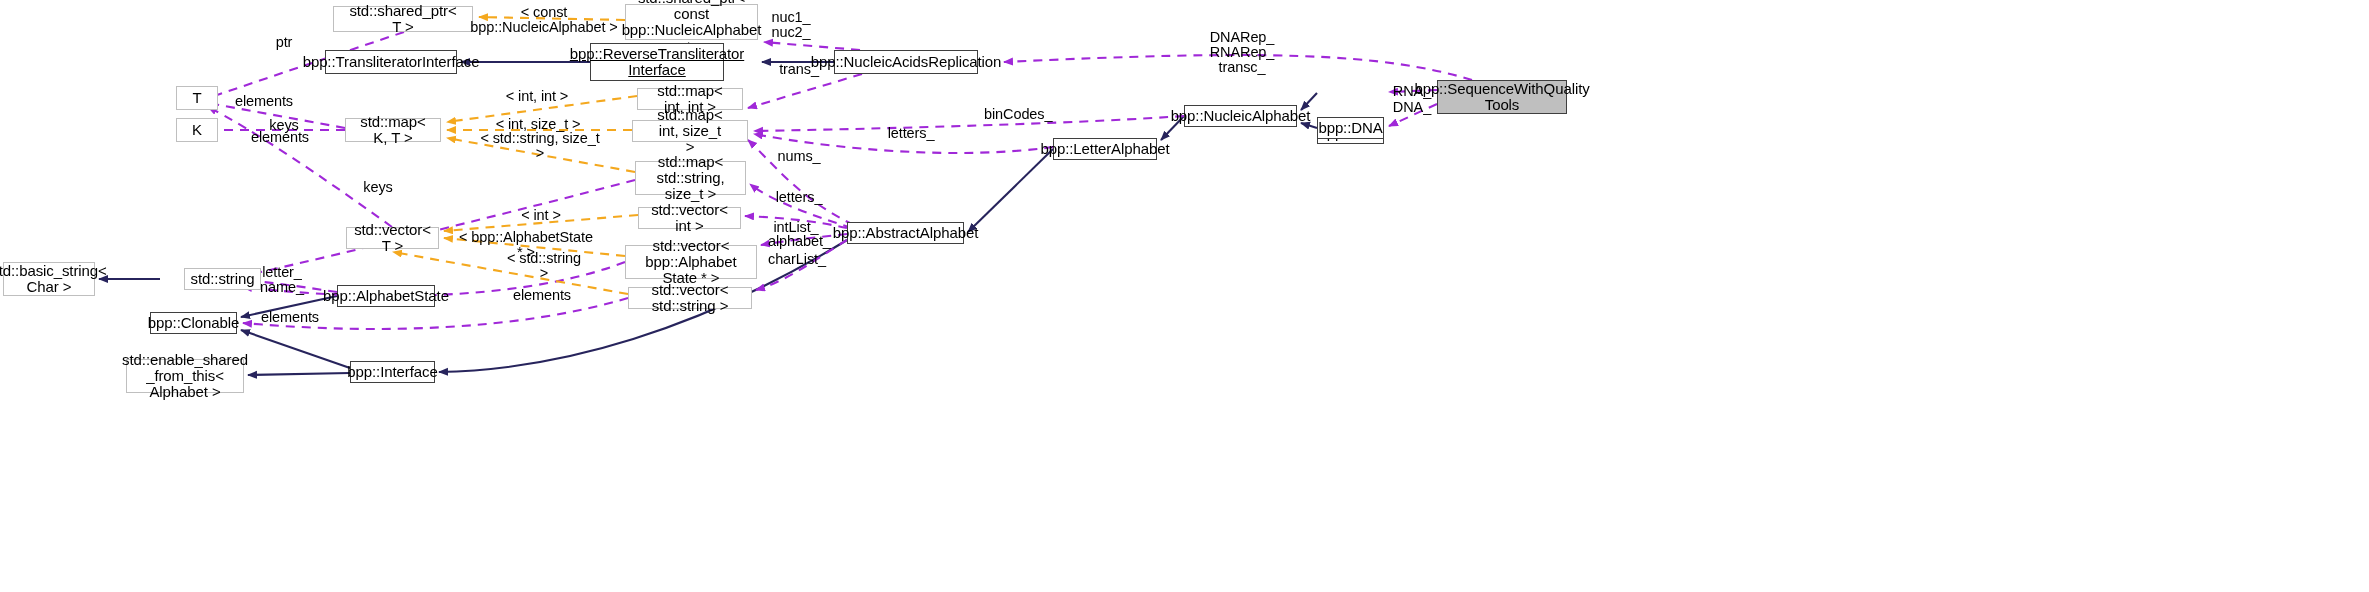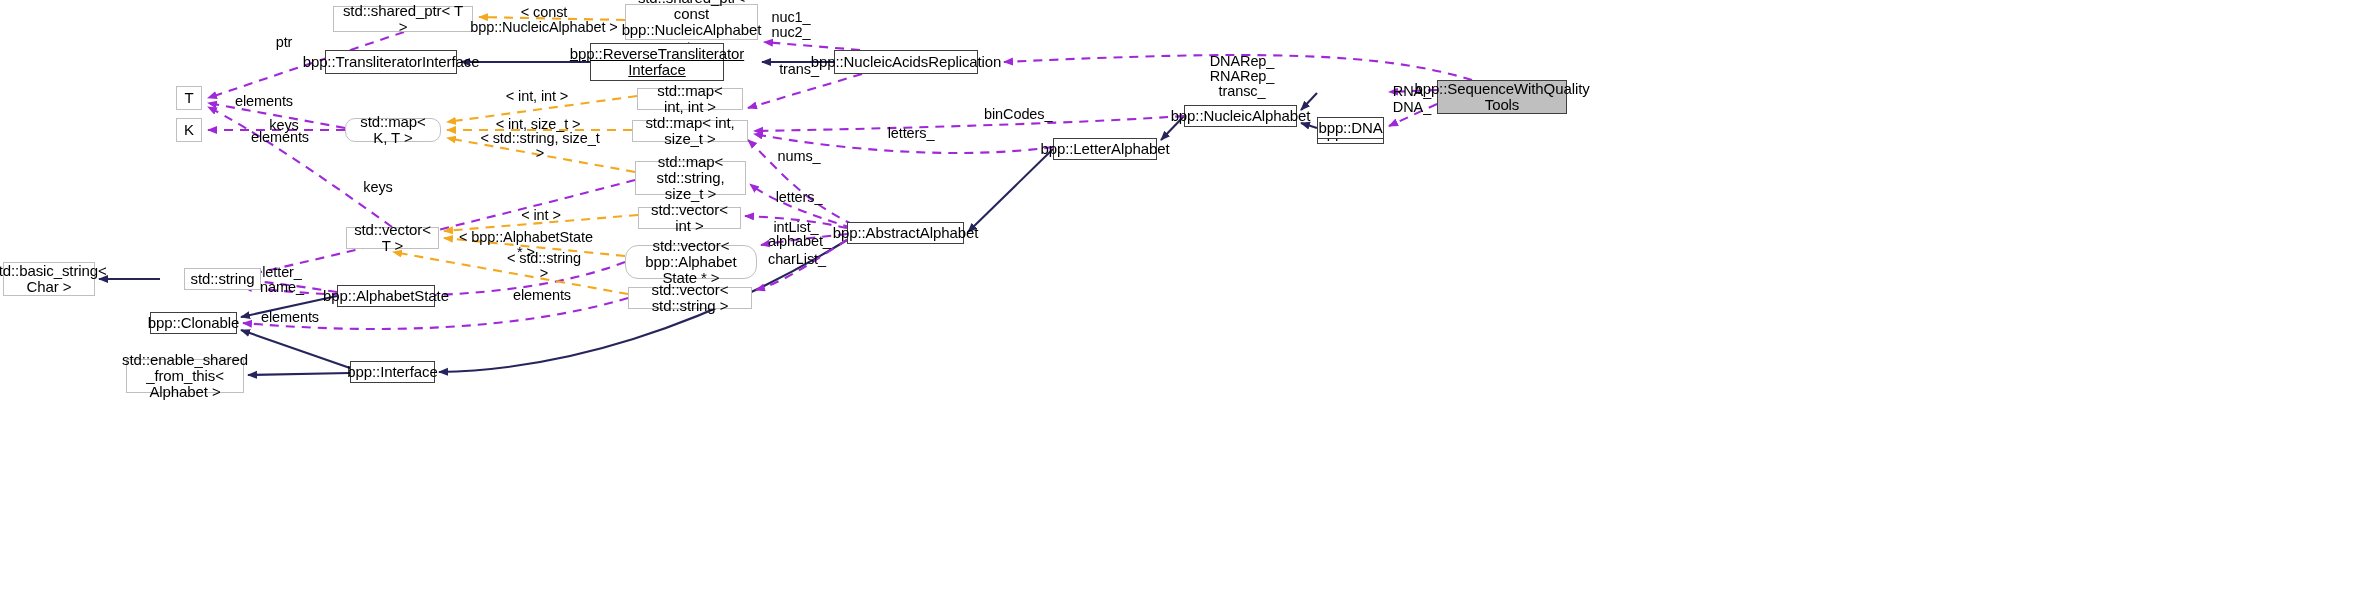--- a/index.html
+++ b/index.html
@@ -26,21 +26,21 @@
     box-sizing: border-box;
     display: flex;
     align-items: center;
     justify-content: center;
     text-align: center;
     font-size: 15px;
     line-height: 16px;
     color: #000000;
     background: #ffffff;
     white-space: pre-line;
-    padding: 0 8px;
+    padding: 0 20px;
     letter-spacing: -0.1px;
   }
   .node.plain {
     border: 1px solid #bfbfbf;
   }
   .node.strong {
     border: 1.5px solid #3f3f3f;
   }
   .node.highlight {
     border: 1.5px solid #3f3f3f;
@@ -129,34 +129,34 @@
 
   <div class="node strong" style="left:590px; top:43px; width:134px; height:38px;text-decoration:underline;">bpp::ReverseTransliterator
 Interface</div>
 
   <div class="node strong" style="left:834px; top:50px; width:144px; height:24px;">bpp::NucleicAcidsReplication</div>
 
   <div class="node plain" style="left:176px; top:86px; width:26px; height:24px;">T</div>
 
   <div class="node plain" style="left:176px; top:118px; width:26px; height:24px;">K</div>
 
-  <div class="node plain" style="left:345px; top:118px; width:96px; height:24px;border-radius:10px;">std::map&lt; K, T &gt;</div>
+  <div class="node plain" style="left:345px; top:118px; width:96px; height:24px;">std::map&lt; K, T &gt;</div>
 
   <div class="node plain" style="left:637px; top:88px; width:106px; height:22px;">std::map&lt; int, int &gt;</div>
 
   <div class="node plain" style="left:632px; top:120px; width:116px; height:22px;">std::map&lt; int, size_t &gt;</div>
 
   <div class="node plain" style="left:635px; top:161px; width:111px; height:34px;">std::map&lt; std::string,
 size_t &gt;</div>
 
   <div class="node plain" style="left:346px; top:227px; width:93px; height:22px;">std::vector&lt; T &gt;</div>
 
   <div class="node plain" style="left:638px; top:207px; width:103px; height:22px;">std::vector&lt; int &gt;</div>
 
-  <div class="node plain" style="left:625px; top:245px; width:132px; height:34px;border-radius:13px;">std::vector&lt; bpp::Alphabet
+  <div class="node plain" style="left:625px; top:245px; width:132px; height:34px;">std::vector&lt; bpp::Alphabet
 State * &gt;</div>
 
   <div class="node plain" style="left:628px; top:287px; width:124px; height:22px;">std::vector&lt; std::string &gt;</div>
 
   <div class="node strong" style="left:847px; top:222px; width:117px; height:22px;">bpp::AbstractAlphabet</div>
 
   <div class="node strong" style="left:1053px; top:138px; width:104px; height:22px;">bpp::LetterAlphabet</div>
 
   <div class="node strong" style="left:1184px; top:105px; width:113px; height:22px;">bpp::NucleicAlphabet</div>
 
@@ -179,21 +179,21 @@
   <div class="node plain" style="left:126px; top:359px; width:118px; height:34px;">std::enable_shared
 _from_this&lt; Alphabet &gt;</div>
 
   <div class="node strong" style="left:350px; top:361px; width:85px; height:22px;">bpp::Interface</div>
 
   <div class="edge-label" style="left:264px; top:35px; width:40px;">ptr</div>
   <div class="edge-label" style="left:466px; top:5px; width:156px;text-align:center;">&lt; const bpp::NucleicAlphabet &gt;</div>
   <div class="edge-label" style="left:766px; top:10px; width:50px;">nuc1_
 nuc2_</div>
   <div class="edge-label" style="left:775px; top:62px; width:48px;">trans_</div>
-  <div class="edge-label" style="left:1208px; top:30px; width:68px;margin-top:24px;">DNARep_
+  <div class="edge-label" style="left:1208px; top:30px; width:68px;">DNARep_
 RNARep_
 transc_</div>
   <div class="edge-label" style="left:1392px; top:84px; width:40px;">RNA_</div>
   <div class="edge-label" style="left:1392px; top:100px; width:40px;">DNA_</div>
   <div class="edge-label" style="left:234px; top:94px; width:60px;">elements</div>
   <div class="edge-label" style="left:264px; top:118px; width:40px;">keys</div>
   <div class="edge-label" style="left:250px; top:130px; width:60px;">elements</div>
   <div class="edge-label" style="left:501px; top:89px; width:72px;">&lt; int, int &gt;</div>
   <div class="edge-label" style="left:495px; top:117px; width:86px;">&lt; int, size_t &gt;</div>
   <div class="edge-label" style="left:480px; top:131px; width:120px;">&lt; std::string, size_t &gt;</div>

